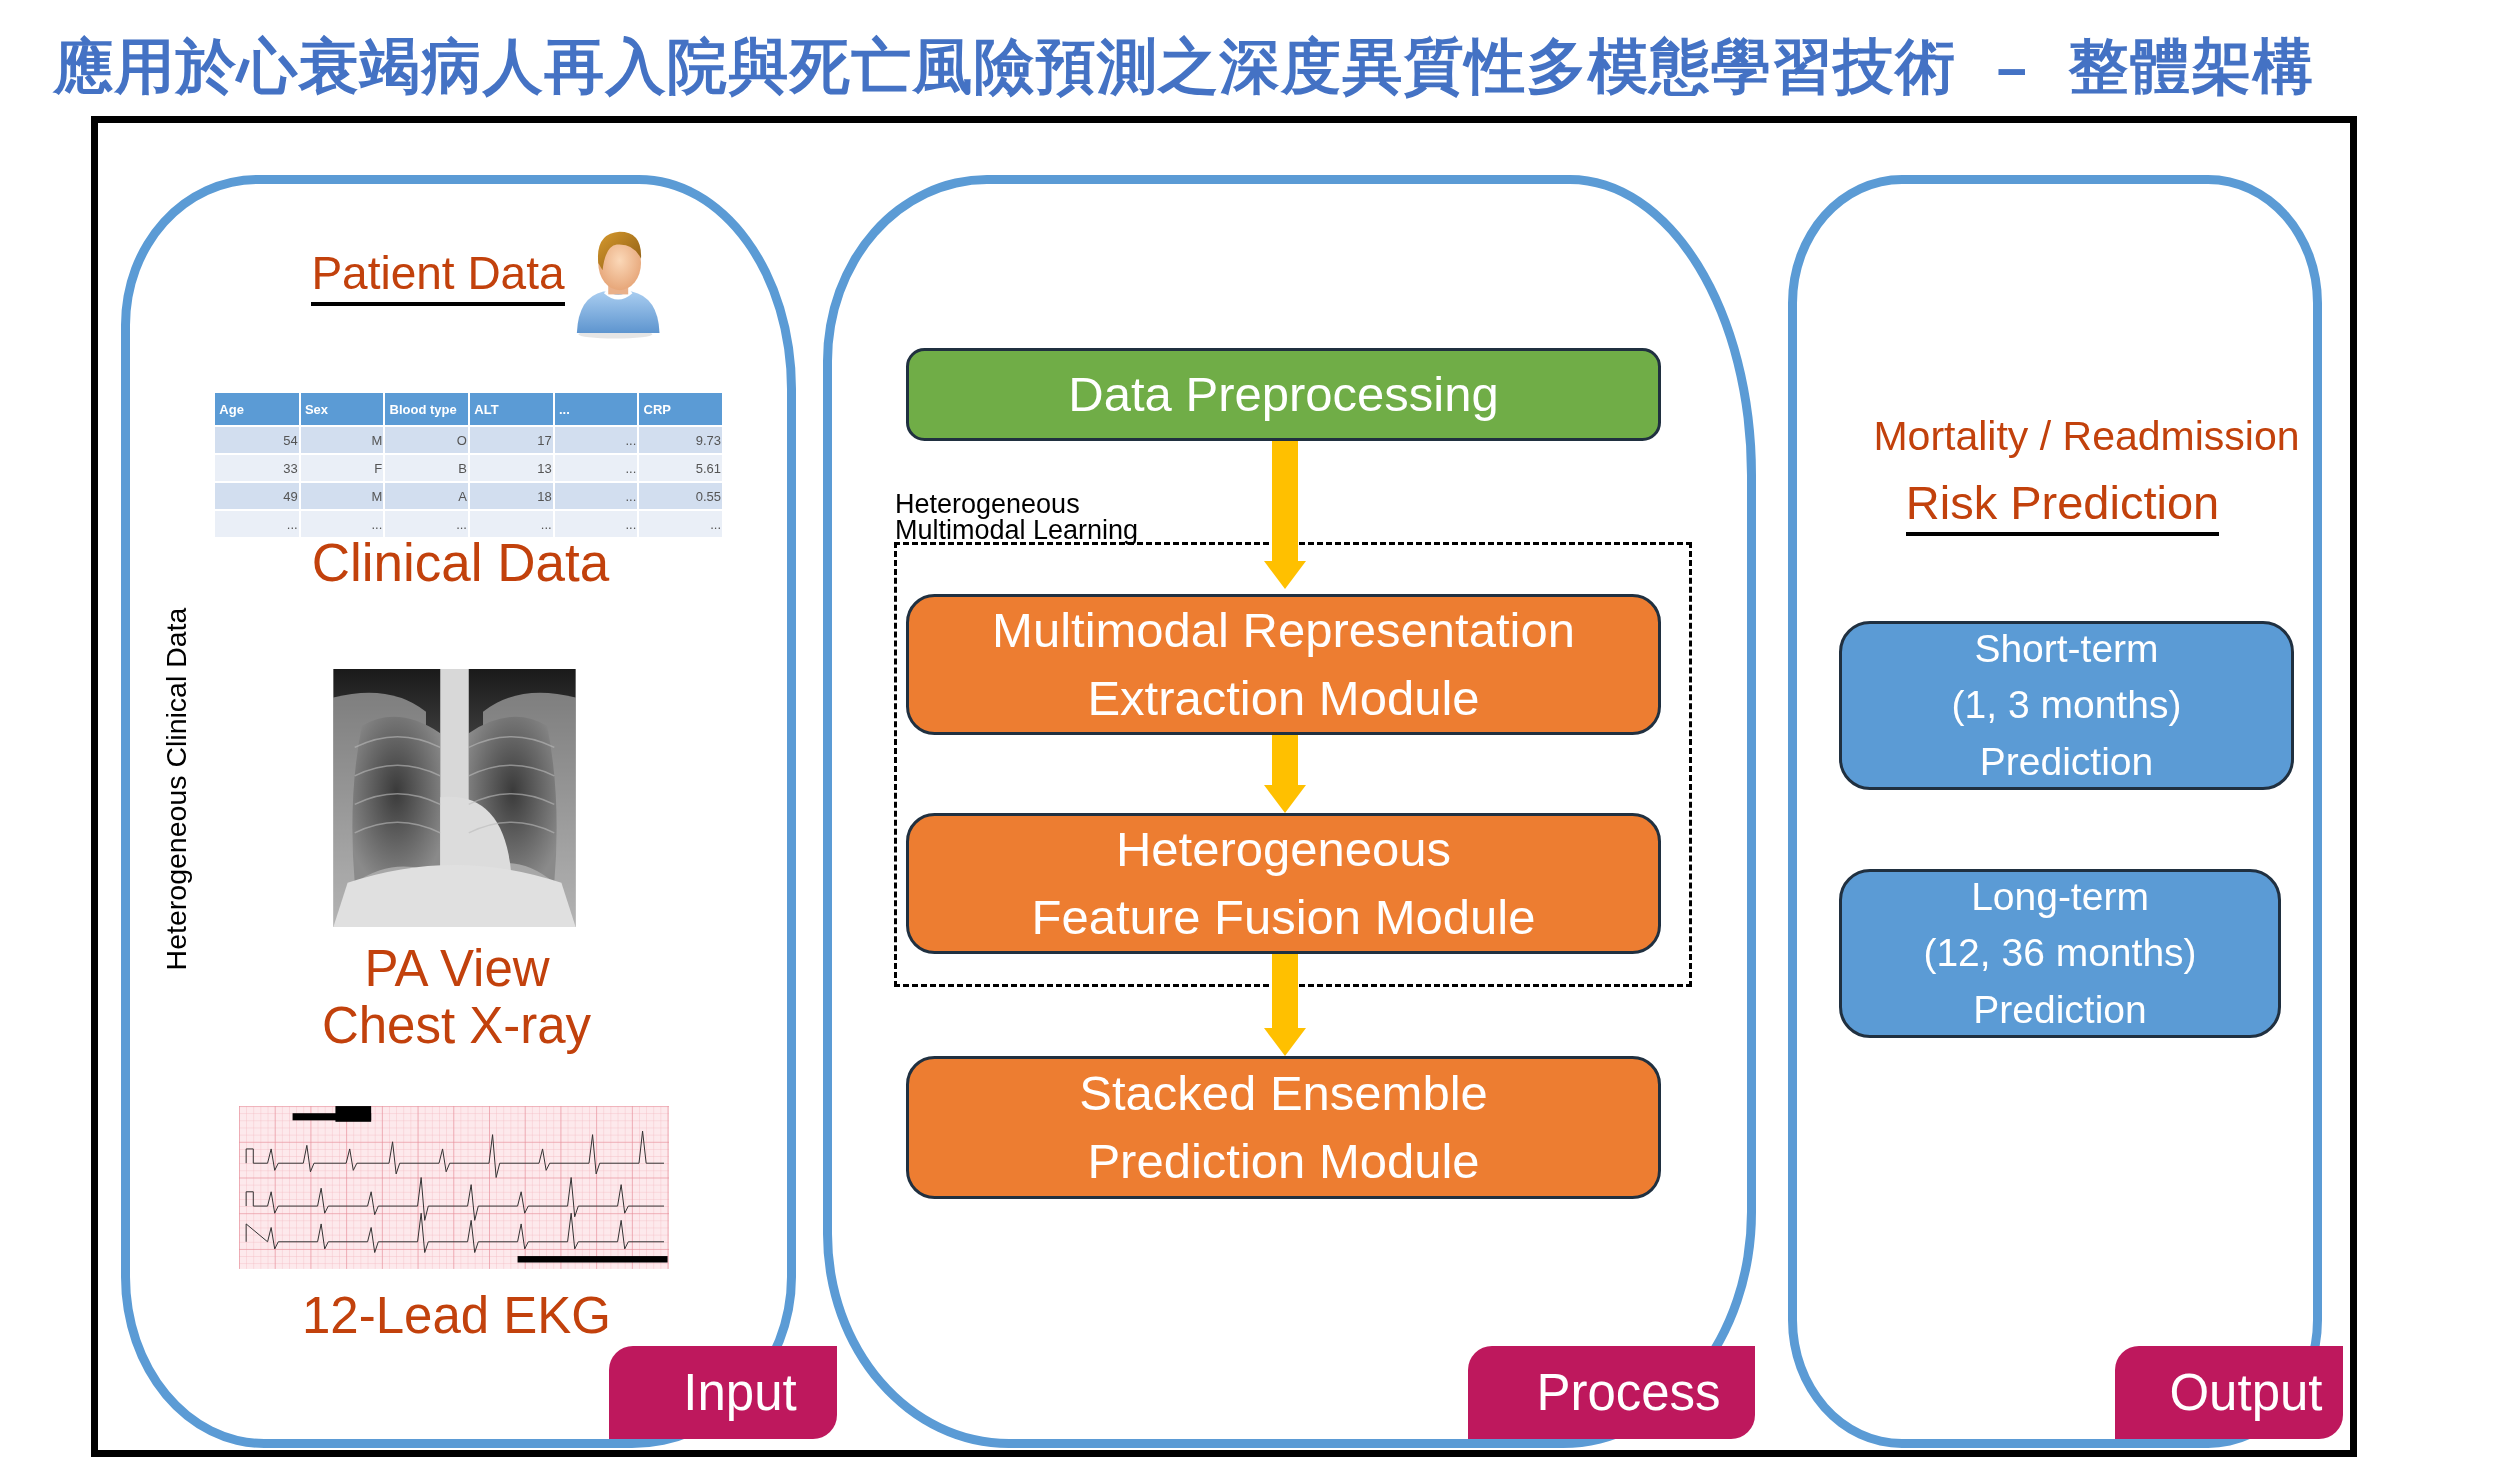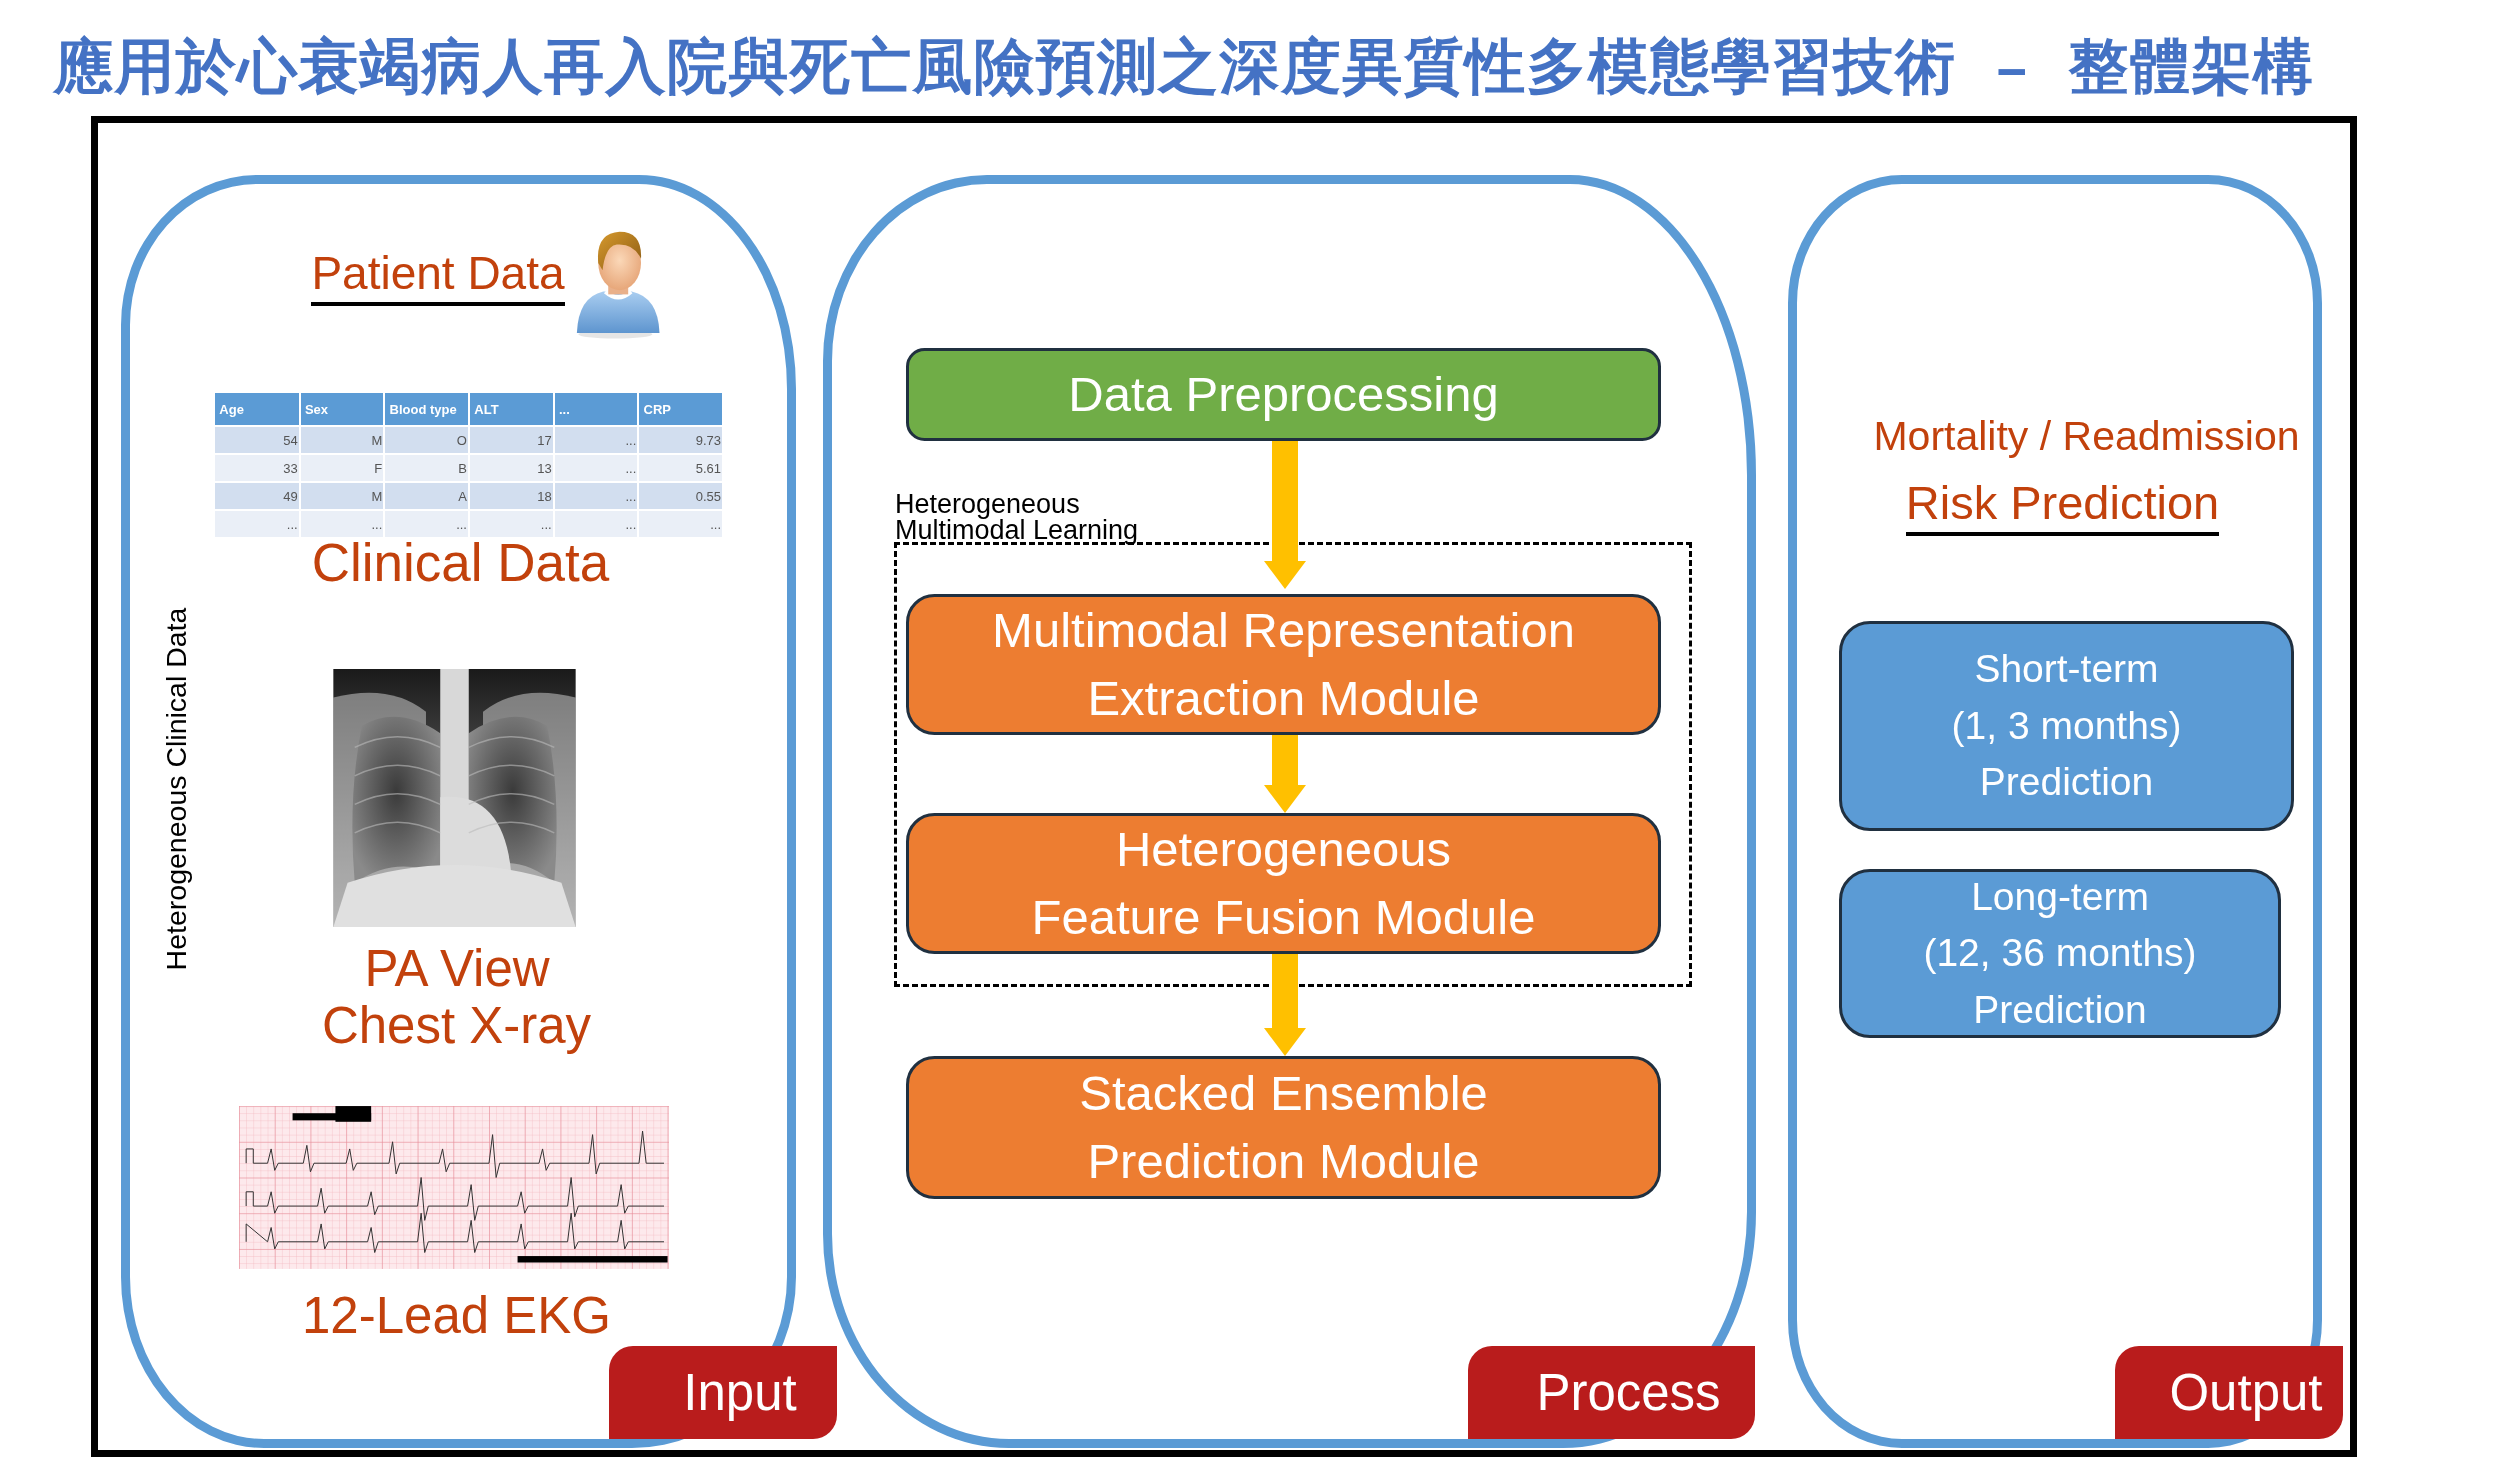--- a/index.html
+++ b/index.html
@@ -13,21 +13,21 @@
            letter-spacing:1.4px; white-space:nowrap; }
 
   .frame { left:91px; top:116px; width:2266px; height:1341px; border:7.1px solid #000;
            box-sizing:border-box; }
 
   .panel { border:9.3px solid #5B9BD5; box-sizing:border-box; background:#fff; }
   .p-input   { left:121px;  top:175px; width:675px;  height:1273px; border-radius:136px 157px 164px 143px / 150px 214px 171px 171px; }
   .p-process { left:823px; top:175px; width:933px; height:1273px; border-radius:164px 186px 193px 186px / 186px 300px 236px 214px; }
   .p-output  { left:1788px; top:175px; width:534px;  height:1273px; border-radius:114px 114px 114px 114px / 128px 128px 128px 128px; }
 
-  .tag { background:#b91c1c; color:#fff; font-size:51px; display:flex; align-items:center;
+  .tag { background:#be185d; color:#fff; font-size:51px; display:flex; align-items:center;
          justify-content:center; border-radius:24px 0 24px 0; box-sizing:border-box;padding-left:34px; }
   .tag-input   { left:609px;  top:1346px; width:228px; height:93px; }
   .tag-process { left:1468px; top:1346px; width:287px; height:93px; }
   .tag-output  { left:2115px; top:1346px; width:228px; height:93px; }
 
   .lbl { color:#c2410c; text-align:center; white-space:nowrap; font-size:47px; line-height:1.1; }
   .underline { border-bottom:4.3px solid #000; padding-bottom:2.9px; }
 
   .vlabel { left:176px; top:789px; transform:translate(-50%,-50%) rotate(-90deg);
             font-size:28.5px; color:#000; white-space:nowrap; }
@@ -243,21 +243,21 @@
 
 <div class="abs tag tag-process">Process</div>
 
 <div class="abs panel p-output"></div>
 
 <div class="abs lbl" style="left:1851px; top:414px; width:471px; font-size:41px;">Mortality / Readmission</div>
 <div class="abs lbl" style="left:1827px; top:477px; width:471px; font-size:47px;">
   <span class="underline">Risk Prediction</span>
 </div>
 
-<div class="abs box b-blue" style="left:1839px; top:621px; width:455px; height:210px;">
+<div class="abs box b-blue" style="left:1839px; top:621px; width:455px; height:169px;">
   <span>Short-term</span>
   <span>(1, 3 months)</span>
   <span>Prediction</span>
 </div>
 
 <div class="abs box b-blue" style="left:1839px; top:869px; width:442px; height:169px;">
   <span>Long-term</span>
   <span>(12, 36 months)</span>
   <span>Prediction</span>
 </div>

